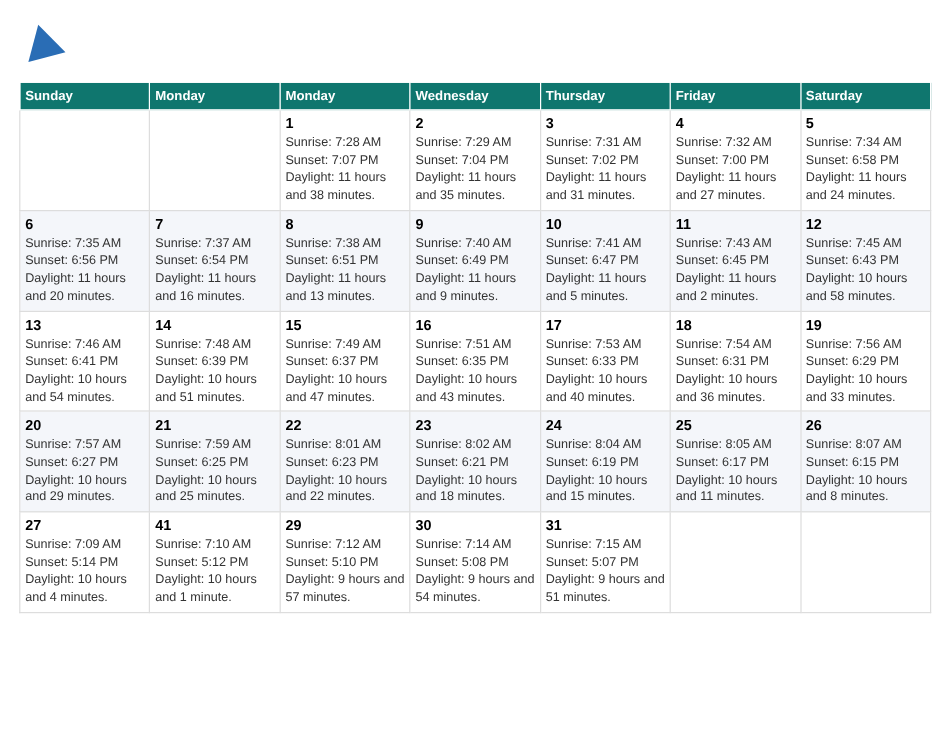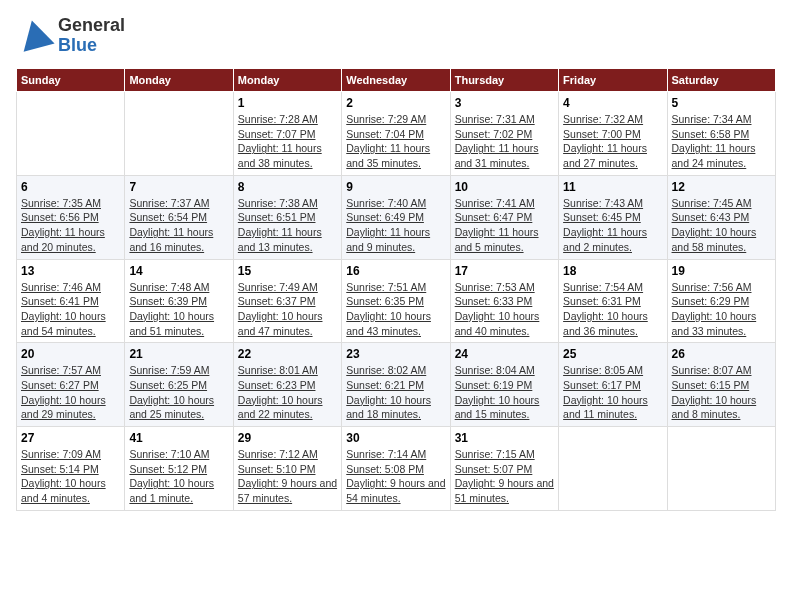--- a/index.html
+++ b/index.html
@@ -41,21 +41,21 @@
     .location {
       font-size: 14px;
       color: #555;
     }
     table {
       width: 100%;
       border-collapse: collapse;
       font-size: 11px;
     }
     thead th {
-      background: #7f1d1d;
+      background: #0f766e;
       color: #fff;
       padding: 5px 4px;
       font-weight: bold;
       text-align: left;
       border: 1px solid #fff;
     }
     tbody td {
       border: 1px solid #ddd;
       vertical-align: top;
       padding: 4px 4px;
@@ -65,42 +65,37 @@
     .day-num {
       font-weight: bold;
       font-size: 12px;
       display: block;
       margin-bottom: 2px;
     }
     .day-info {
       color: #333;
       line-height: 1.4;
       font-size: 10.5px;
-      text-decoration: underline;
     }
     .empty-cell { background: #f9f9f9; }
     tr:nth-child(odd) td { background: #fff; }
     tr:nth-child(even) td { background: #f4f6fa; }
     thead th:first-child { border-radius: 0; }
   </style>
 </head>
 <body>
 
 <div class="header">
   <div class="logo">
     <div style="display:flex;align-items:center;gap:2px;">
       <div style="position:relative;width:40px;height:40px;">
         <svg width="40" height="40" viewBox="0 0 40 40">
           <polygon points="20,4 36,32 4,32" fill="#2a6db5" transform="rotate(-15,20,20)"></polygon>
         </svg>
       </div>
-      <div class="logo-text">
-        <span class="general">General</span>
-        <span class="blue">Blue</span>
-      </div>
     </div>
   </div>
 </div>
 
 <table>
   <thead>
     <tr>
 
     <th>Sunday</th>
         <th>Monday</th>

